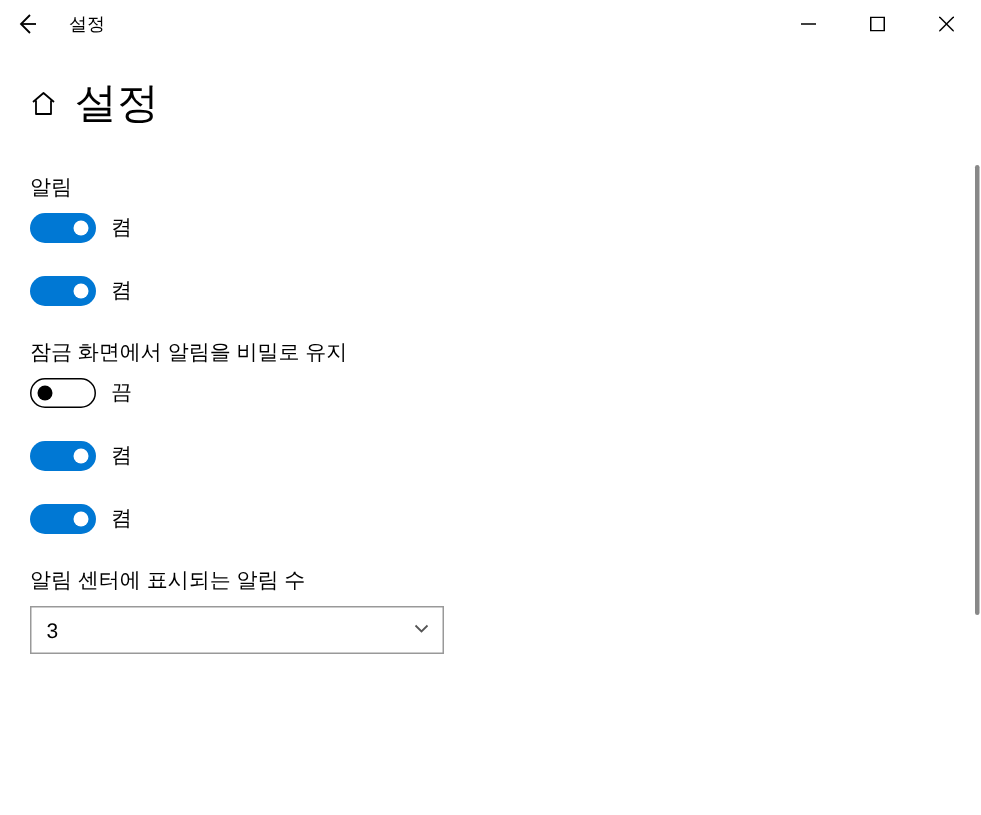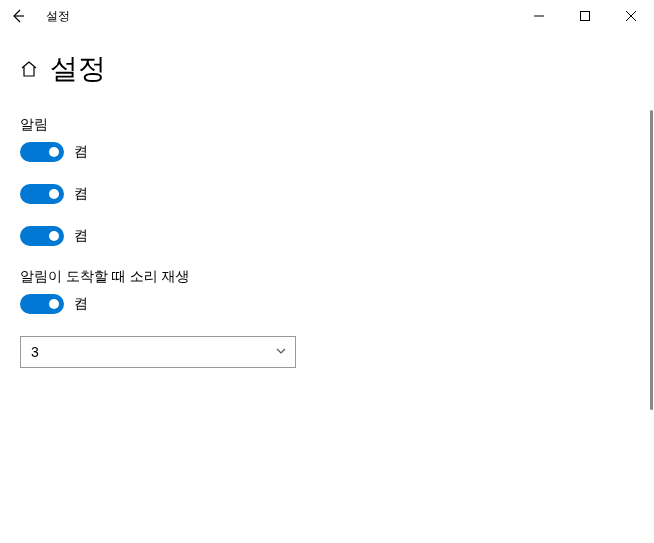--- a/index.html
+++ b/index.html
@@ -206,41 +206,50 @@
 
   <div class="setting">
     <div class="toggle-row">
       <div class="toggle on">
           <div class="knob"></div>
         </div>
       <span class="toggle-state">켬</span>
     </div>
   </div>
 
-
-  <div class="setting">
-    <div class="toggle-row">
-      <div class="toggle on">
-          <div class="knob"></div>
-        </div>
-      <span class="toggle-state">켬</span>
-    </div>
-  </div>
-
-  <div class="setting">
-    <div class="setting-label">알림이 도착할 때 소리 재생</div>
-    <div class="toggle-row">
-      <div class="toggle on">
-          <div class="knob"></div>
-        </div>
-      <span class="toggle-state">켬</span>
-    </div>
-  </div>
-
-  <div class="setting">
+  <div class="setting">
+    <div class="setting-label">잠금 화면에서 알림을 비밀로 유지</div>
+    <div class="toggle-row">
+      <div class="toggle off">
+          <div class="knob"></div>
+        </div>
+      <span class="toggle-state">끔</span>
+    </div>
+  </div>
+
+  <div class="setting">
+    <div class="toggle-row">
+      <div class="toggle on">
+          <div class="knob"></div>
+        </div>
+      <span class="toggle-state">켬</span>
+    </div>
+  </div>
+
+  <div class="setting">
+    <div class="toggle-row">
+      <div class="toggle on">
+          <div class="knob"></div>
+        </div>
+      <span class="toggle-state">켬</span>
+    </div>
+  </div>
+
+  <div class="setting">
+    <div class="setting-label">알림 센터에 표시되는 알림 수</div>
     <div class="dropdown">
       <span>3</span>
       <span class="chev">
         <svg width="12" height="12" viewBox="0 0 12 12">
             <path d="M2 4 L6 8 L10 4" stroke="#555" stroke-width="1.2" fill="none"></path>
           </svg>
       </span>
     </div>
   </div>
 

